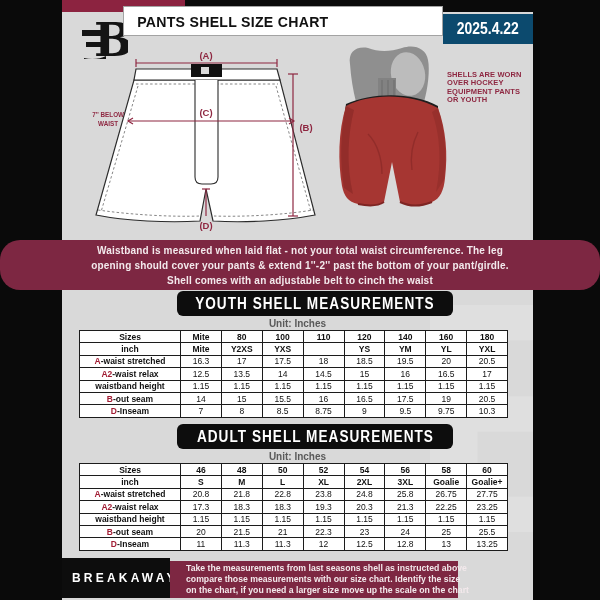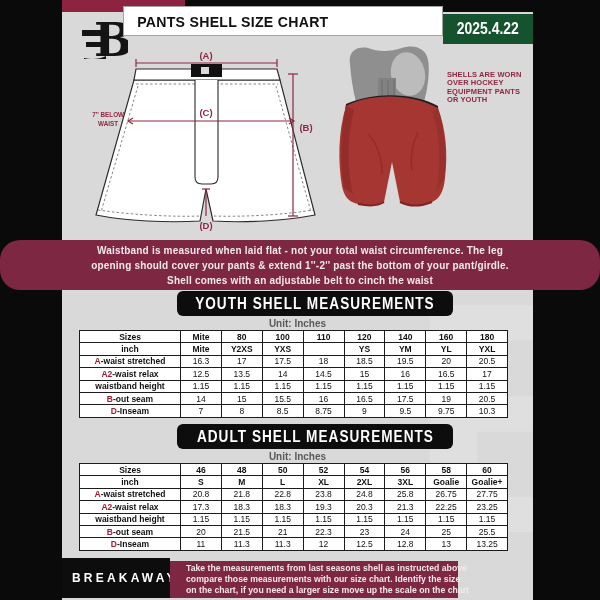--- a/index.html
+++ b/index.html
@@ -12,21 +12,21 @@
   .strip.left{left:0;width:62px;}
   .strip.right{left:533px;width:67px;}
   .top-accent{position:absolute;left:62px;top:0;width:123px;height:12px;background:#8c2340;z-index:3;}
   .top-black{position:absolute;left:185px;top:0;width:415px;height:12px;background:#0a0a0a;z-index:3;}
 
   .logo{position:absolute;left:80px;top:12px;z-index:3;}
   .title-box{position:absolute;left:123px;top:6px;width:320px;height:30px;background:#fff;
              border:1px solid #a3a3a3;box-sizing:border-box;display:flex;align-items:center;z-index:3;}
   .title-box span{font-size:15px;font-weight:bold;color:#111;letter-spacing:.3px;
                   transform:scaleX(.94);transform-origin:left center;padding-left:14px;white-space:nowrap;}
-  .date-box{position:absolute;left:443px;top:14px;width:90px;height:30px;background:#14532d;
+  .date-box{position:absolute;left:443px;top:14px;width:90px;height:30px;background:#0c4a6e;
             display:flex;align-items:center;justify-content:center;z-index:3;}
   .date-box span{font-size:17px;font-weight:bold;color:#fff;transform:scaleX(.82);white-space:nowrap;}
 
   .pants-svg{position:absolute;left:88px;top:50px;z-index:3;}
   .photo-svg{position:absolute;left:338px;top:44px;z-index:3;}
   .photo-note{position:absolute;left:447px;top:71px;width:78px;z-index:3;
               font-size:7.5px;line-height:8.3px;font-weight:bold;color:#8e2741;letter-spacing:.1px;}
 
   .notice{position:absolute;left:0;top:240px;width:600px;height:50px;background:#7d2742;z-index:4;
           display:flex;flex-direction:column;justify-content:center;text-align:center;border-radius:20px;}

